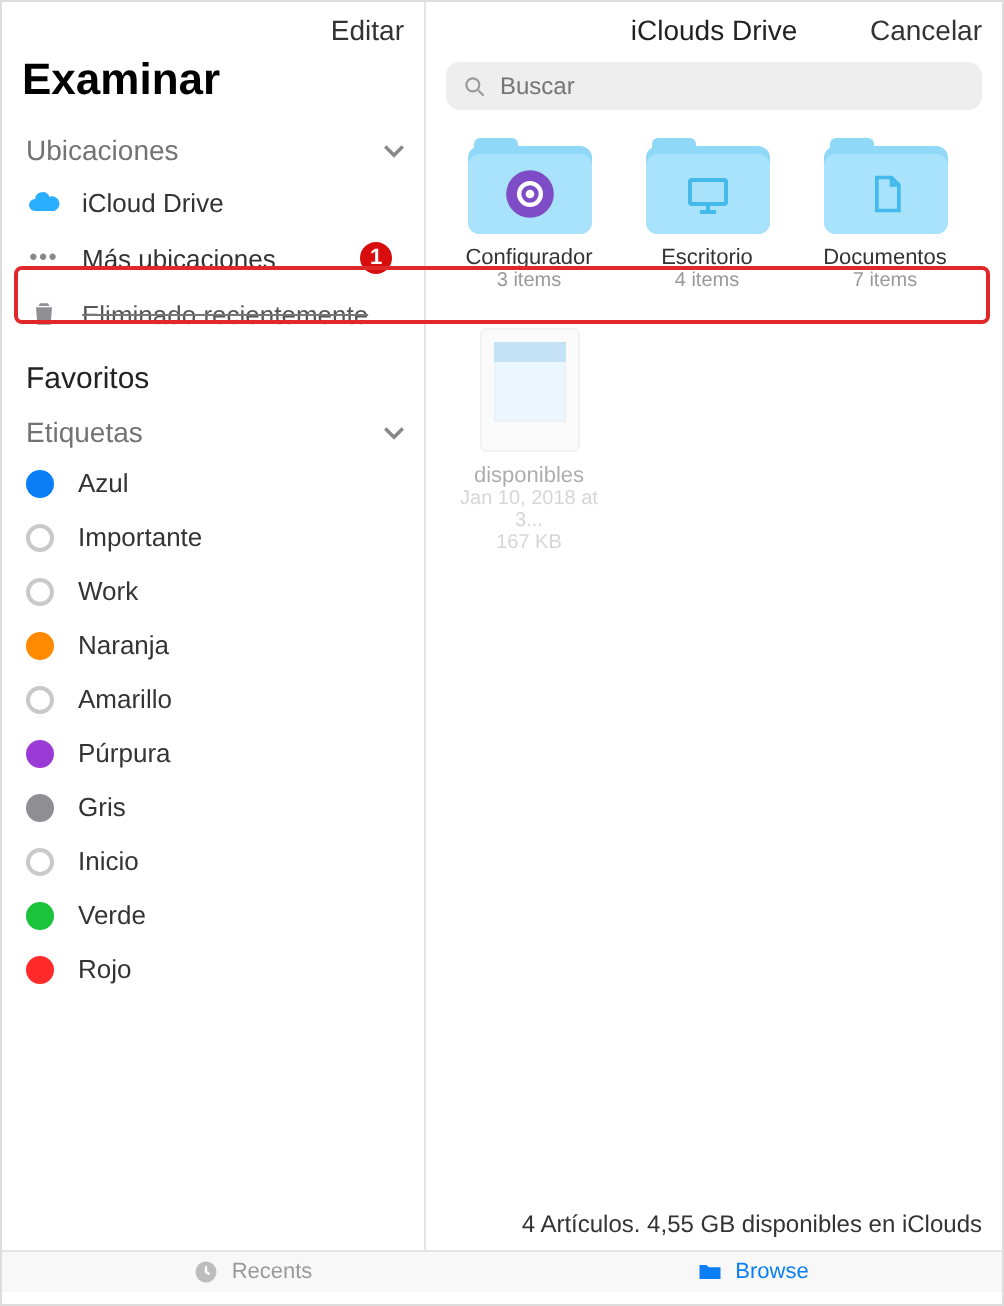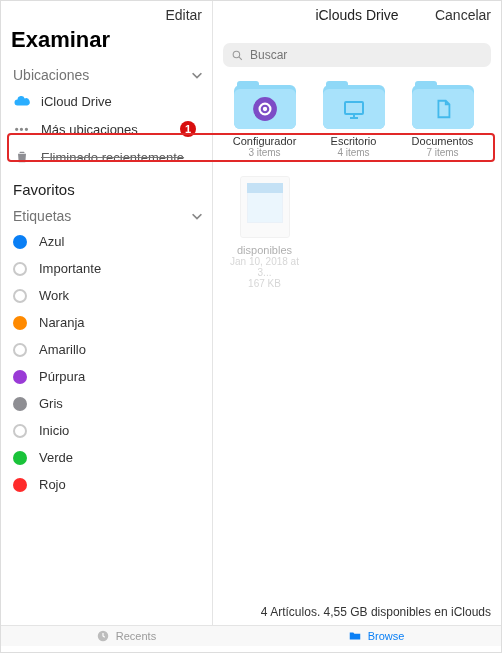--- a/index.html
+++ b/index.html
@@ -118,21 +118,21 @@
 .tag-dot.filled { background: currentColor; }
 .content {
   flex: 1;
   display: flex;
   flex-direction: column;
   background: #fff;
 }
 .content-header {
   display: flex;
   justify-content: space-between;
-  padding: 6px 10px 20px;
+  padding: 6px 10px 8px;
   font-size: 14px;
 }
 .content-header .title { position: absolute; left: 212px; right: 0; text-align: center; pointer-events:none; font-size:14px; color:#222;}
 .cancel { color: #333; }
 .searchbar {
   margin: 0 10px 14px;
   background: #eeeeee;
   border-radius: 7px;
   height: 24px;
   display: flex;

